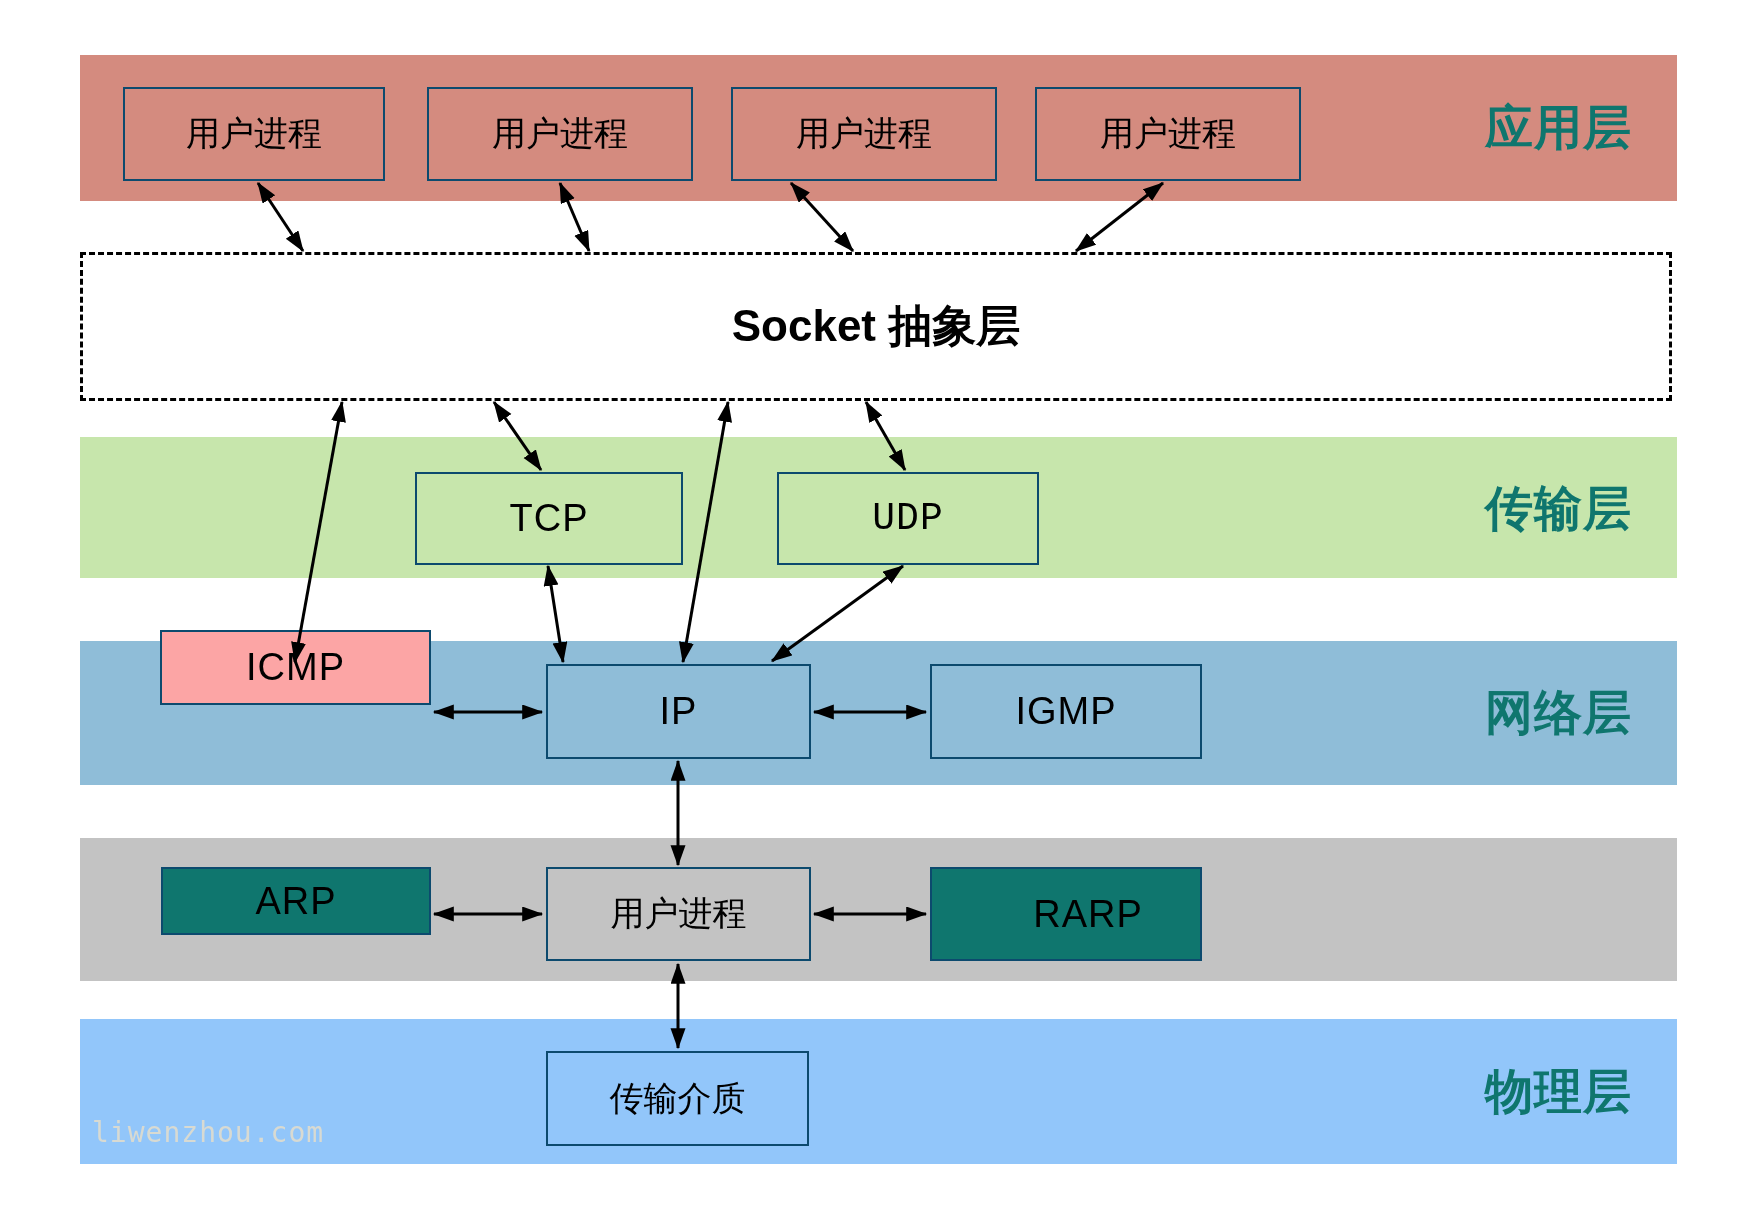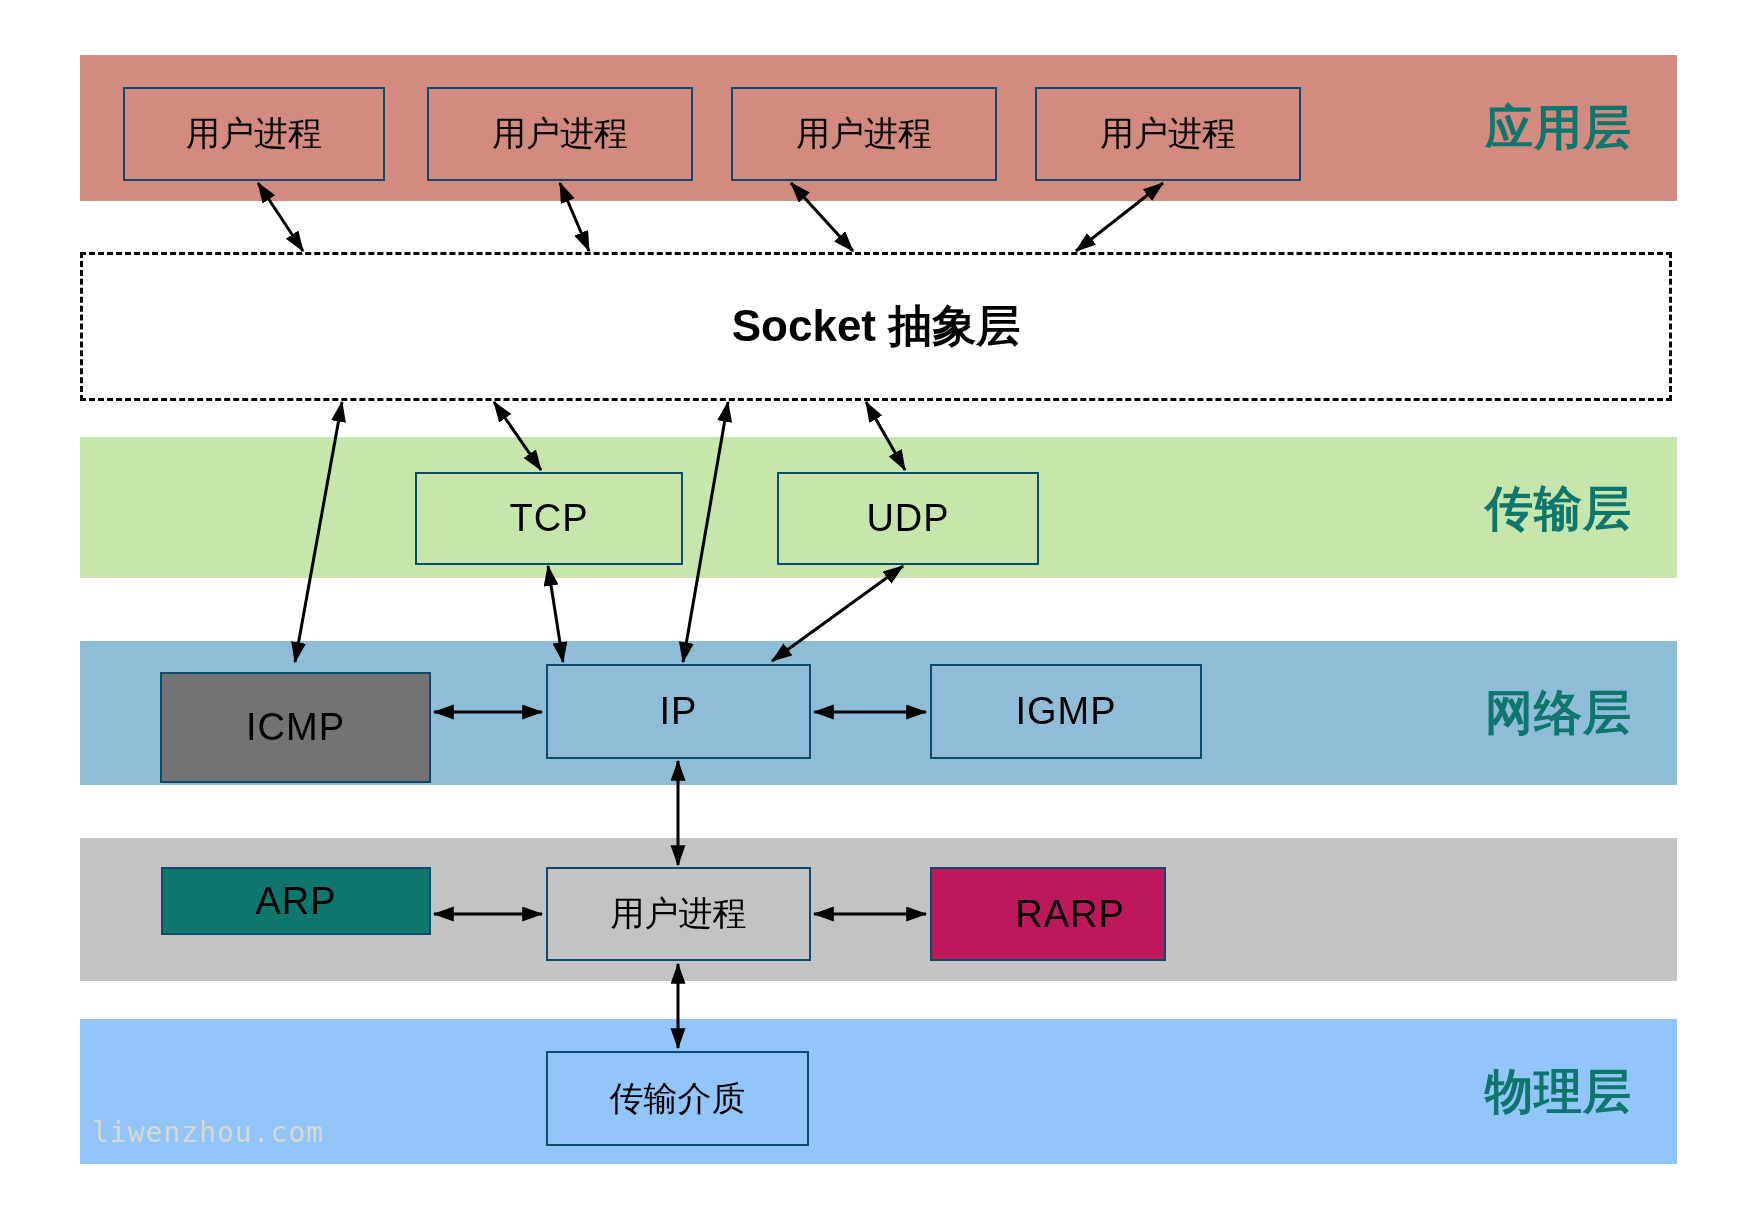--- a/index.html
+++ b/index.html
@@ -50,29 +50,29 @@
   <div class="socket-box">
     <span>Socket 抽象层</span>
   </div>
 
   <div class="node" style="left: 123px; top: 87px; width: 262px; height: 94px; background-color: rgb(212, 139, 127);">用户进程</div>
   <div class="node" style="left: 427px; top: 87px; width: 266px; height: 94px; background-color: rgb(212, 139, 127);">用户进程</div>
   <div class="node" style="left: 731px; top: 87px; width: 266px; height: 94px; background-color: rgb(212, 139, 127);">用户进程</div>
   <div class="node" style="left: 1035px; top: 87px; width: 266px; height: 94px; background-color: rgb(212, 139, 127);">用户进程</div>
 
   <div class="node latin" style="left: 415px; top: 472px; width: 268px; height: 93px; background-color: rgb(199, 230, 172);">TCP</div>
-  <div class="node latin" style="left: 777px; top: 472px; width: 262px; height: 93px; background-color: rgb(199, 230, 172);">UDP</div>
+  <div class="node latin" style="left: 777px; top: 472px; width: 262px; height: 93px; background-color: rgb(199, 230, 172); font-family: Liberation Mono, monospace;">UDP</div>
 
-  <div class="node latin" style="left: 160px; top: 672px; width: 271px; height: 111px; background-color: #737373;">ICMP</div>
+  <div class="node latin" style="left: 160px; top: 630px; width: 271px; height: 75px; background-color: #fca5a5;">ICMP</div>
   <div class="node latin" style="left: 546px; top: 664px; width: 265px; height: 95px; background-color: rgb(143, 189, 216); text-align: center;">IP</div>
   <div class="node latin" style="left: 930px; top: 664px; width: 272px; height: 95px; background-color: rgb(143, 189, 216);">IGMP</div>
 
   <div class="node latin" style="left: 161px; top: 867px; width: 270px; height: 68px; background-color: #0f766e;">ARP</div>
   <div class="node" style="left: 546px; top: 867px; width: 265px; height: 94px; background-color: rgb(195, 195, 195);">用户进程</div>
-  <div class="node latin" style="left: 930px; top: 867px; width: 236px; height: 94px; background-color: #be185d; padding-left: 44px;">RARP</div>
+  <div class="node latin" style="left: 930px; top: 867px; width: 272px; height: 94px; background-color: #0f766e; padding-left: 44px;">RARP</div>
 
   <div class="node" style="left: 546px; top: 1051px; width: 263px; height: 95px; background-color: rgb(146, 198, 250);">传输介质</div>
 
   <div class="watermark" style="color: rgb(216, 218, 210);">liwenzhou.com</div>
 
   <svg class="arrow-layer">
     <defs>
       <marker id="ah" markerWidth="8" markerHeight="6" refX="6.6" refY="2.5" orient="auto-start-reverse" markerUnits="strokeWidth">
         <path d="M0,0 L7,2.5 L0,5 z" fill="#000"></path>
       </marker>

